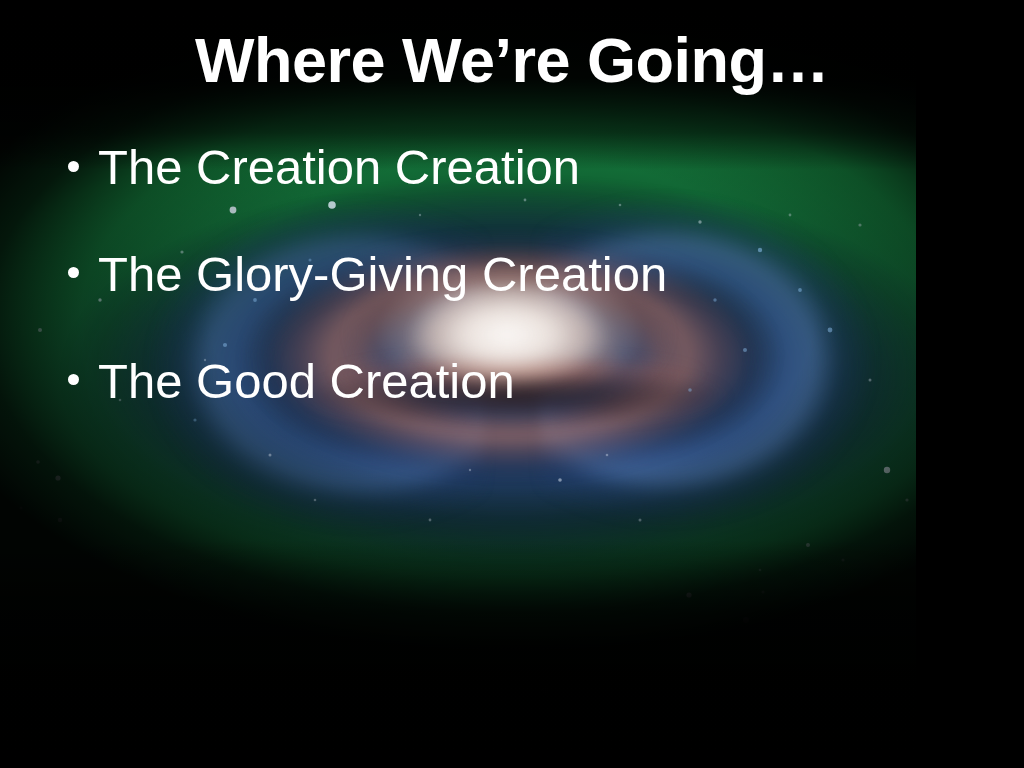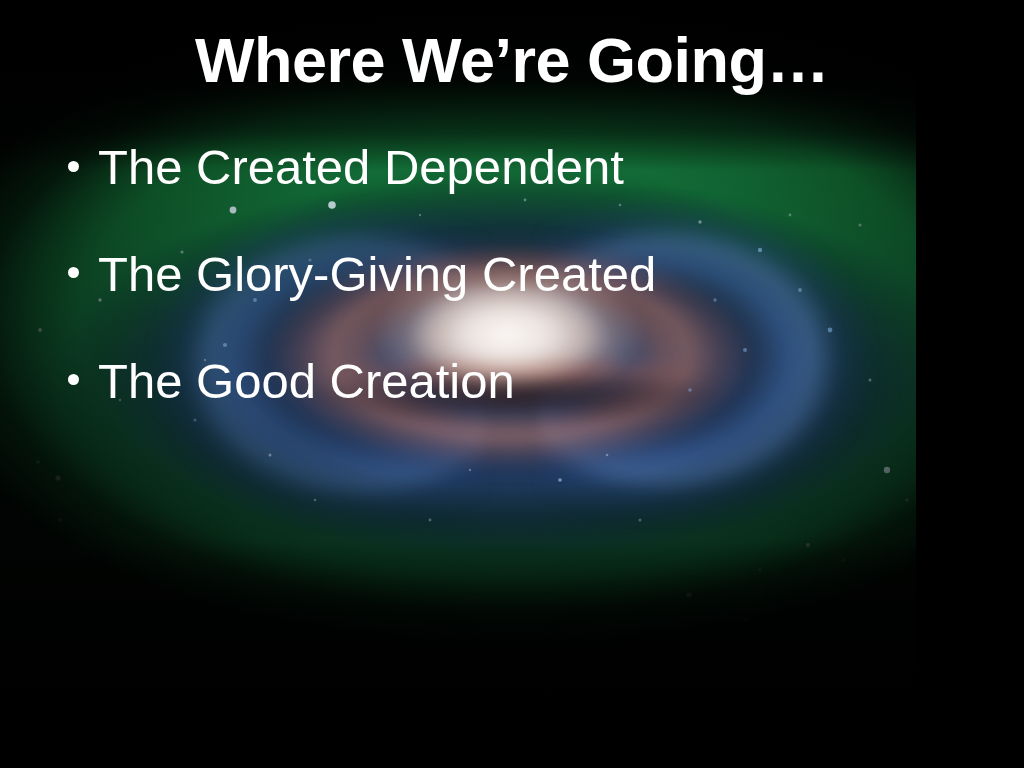--- a/index.html
+++ b/index.html
@@ -344,25 +344,25 @@
     <div class="bg-layer" id="bottom-fade"></div>
   </div>
 
   <div id="content">
 
     <div id="slide-title">Where We’re Going…</div>
 
     <ul id="bullet-list">
       <li class="bullet-item" id="bullet-item-1">
         <span class="bullet-dot"></span>
-        <span class="bullet-text">The Created Dependent</span>
+        <span class="bullet-text">The Creation Creation</span>
       </li>
       <li class="bullet-item" id="bullet-item-3">
         <span class="bullet-dot"></span>
-        <span class="bullet-text">The Glory-Giving Created</span>
+        <span class="bullet-text">The Glory-Giving Creation</span>
       </li>
       <li class="bullet-item" id="bullet-item-4">
         <span class="bullet-dot"></span>
         <span class="bullet-text">The Good Creation</span>
       </li>
     </ul>
 
   </div>
 </div>
 

